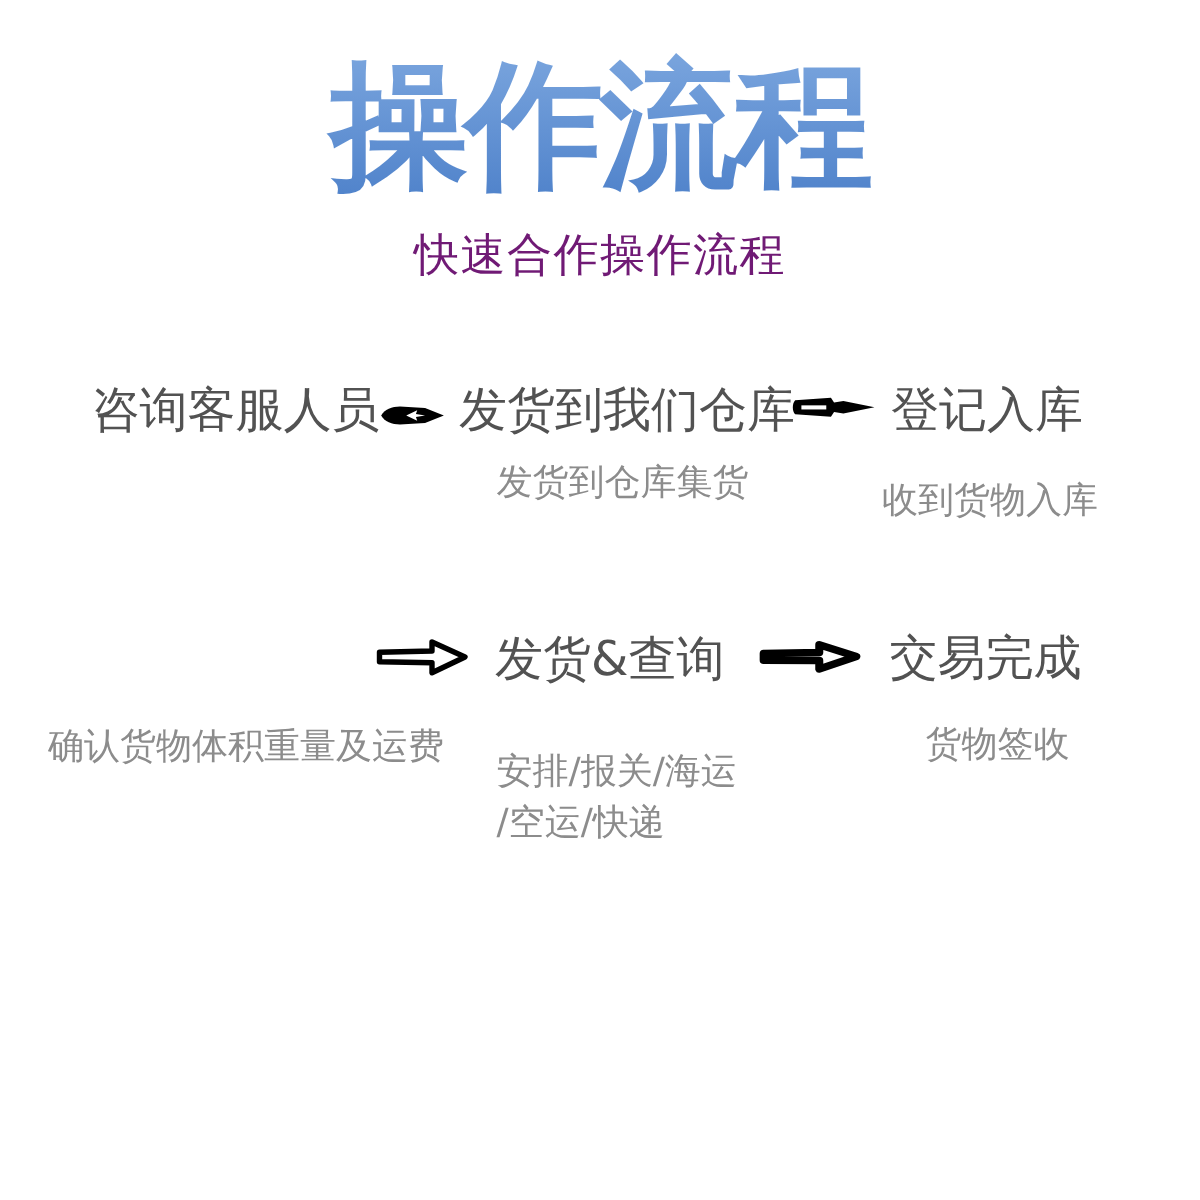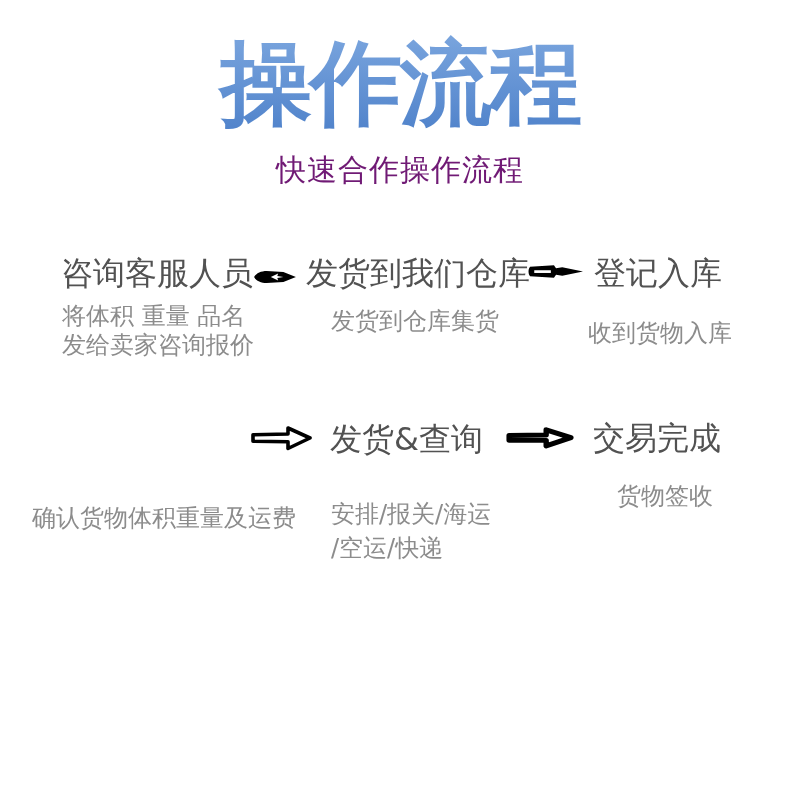--- a/index.html
+++ b/index.html
@@ -66,21 +66,21 @@
   .s1 { left: 61px;  top: 252px; }
   .s2 { left: 306px; top: 252px; }
   .s3 { left: 594px; top: 252px; }
   .n1 { left: 62px;  top: 302px; line-height: 29px; }
   .n2 { left: 331px; top: 305px; }
   .n3 { left: 588px; top: 317px; }
 
   .s4 { left: 84px;  top: 418px; }
   .s5 { left: 330px; top: 418px; }
   .s6 { left: 593px; top: 417px; }
-  .n4 { left: 32px;  top: 481px; margin-top: 21px; }
+  .n4 { left: 32px;  top: 481px; }
   .n5 { left: 331px; top: 497px; line-height: 34px; }
   .n6 { left: 617px; top: 480px; }
 
   
   .arrow { position: absolute; }
   .arrow svg { display: block; width: 100%; height: 100%; }
   .a1 { left: 252px; top: 266px; width: 46px; height: 22px; }
   .a2 { left: 527px; top: 261px; width: 56px; height: 21px; }
   .a3 { left: 250px; top: 425px; width: 63px; height: 26px; }
   .a4 { left: 505px; top: 426px; width: 70px; height: 23px; }
@@ -103,24 +103,20 @@
       <path d="M18 11 L25 7.5 L24.2 10 L30 11 L24.2 12 L25 14.5 Z" fill="#fff"></path>
     </svg>
   </div>
   <div class="arrow a2">
     <svg viewBox="0 0 54 20" preserveAspectRatio="none" aria-hidden="true">
       <path d="M3 5.5 L26 4 L28 7 L34 6 L54 10 L34 14 L28 13 L26 16 L3 14.5 C1 12.5 1 7.5 3 5.5 Z" fill="#000"></path>
       <rect x="7" y="8.8" width="16" height="2.6" fill="#fff"></rect>
     </svg>
   </div>
 
-  <div class="note n1">
-    <div>将体积 重量 品名</div>
-    <div>发给卖家咨询报价</div>
-  </div>
   <div class="note n2">发货到仓库集货</div>
   <div class="note n3">收到货物入库</div>
 
   <div class="step s5">发货&amp;查询</div>
   <div class="step s6">交易完成</div>
 
   <div class="arrow a3">
     <svg viewBox="0 0 63 26" preserveAspectRatio="none" aria-hidden="true">
       <path d="M3 9.8 L38 9 L38 3 L60 13 L38 23.5 L38 16.8 L3 16.2 Z" fill="#fff" stroke="#000" stroke-width="3.6" stroke-linejoin="round"></path>
     </svg>

